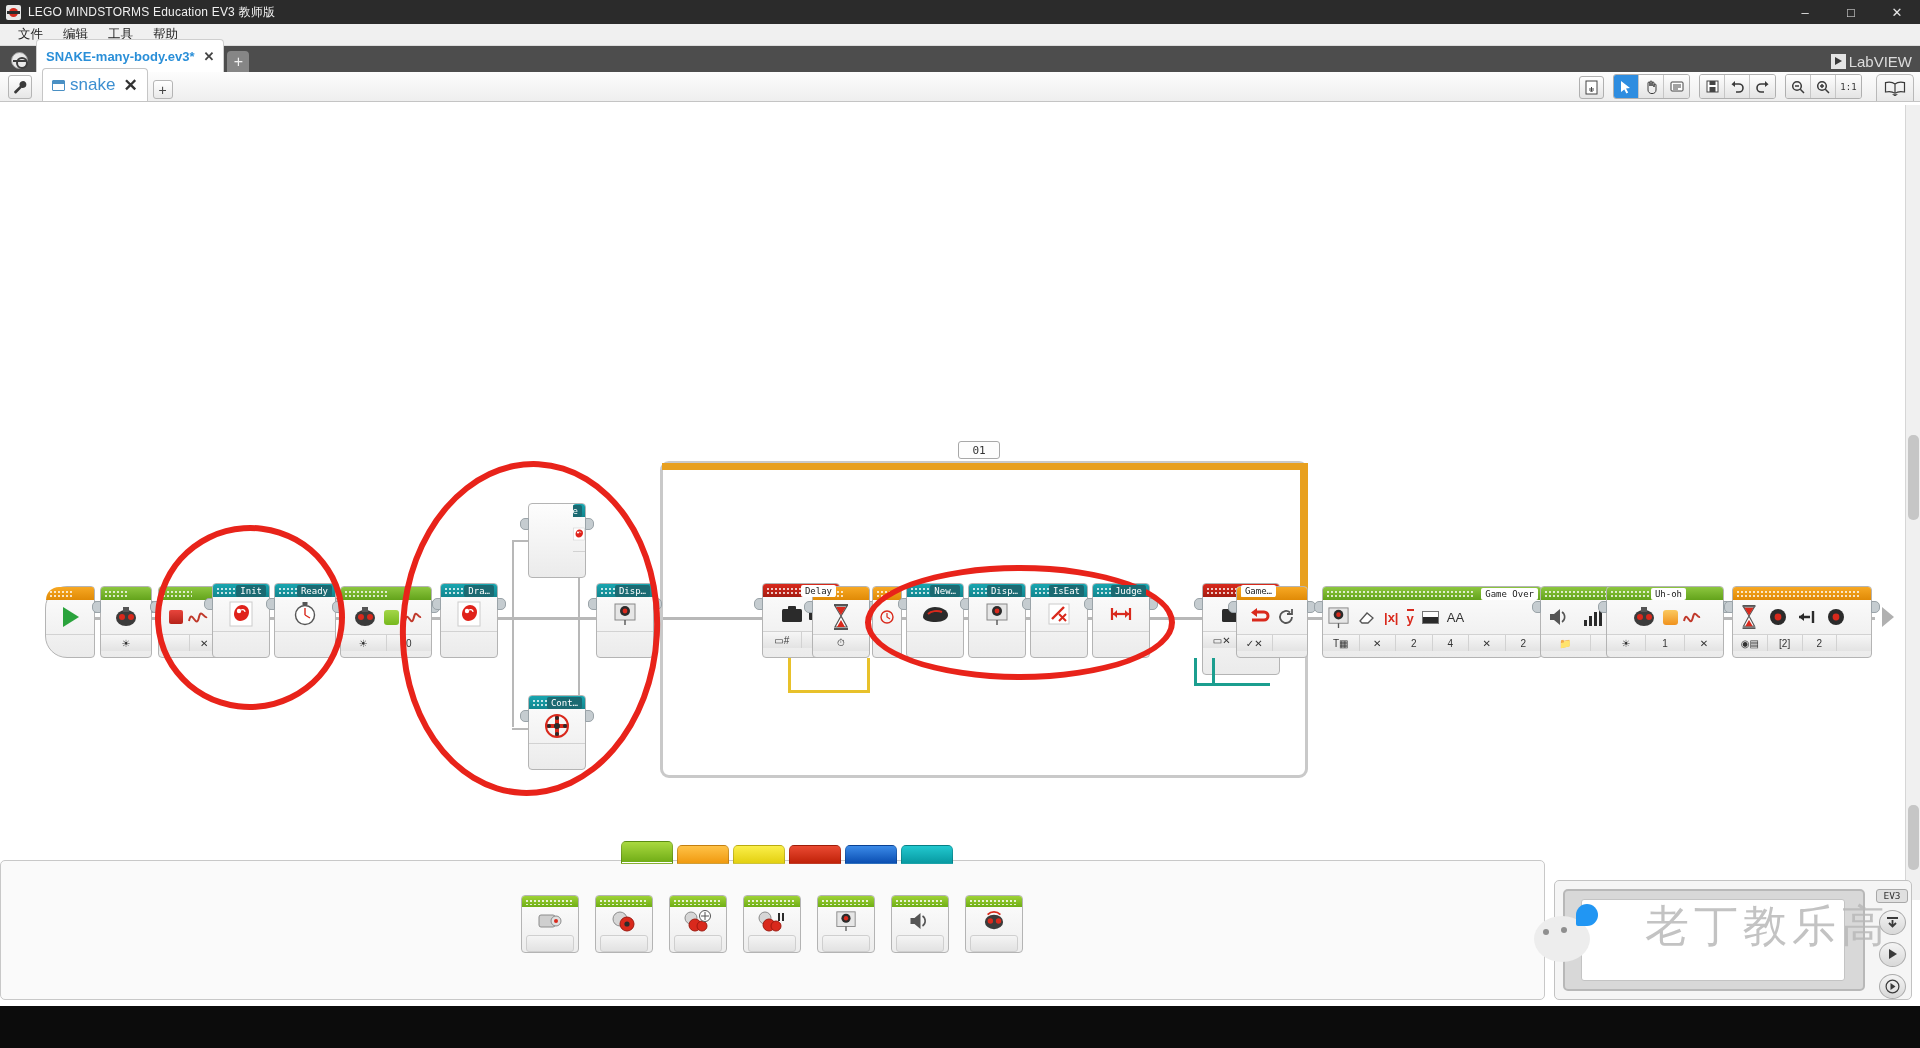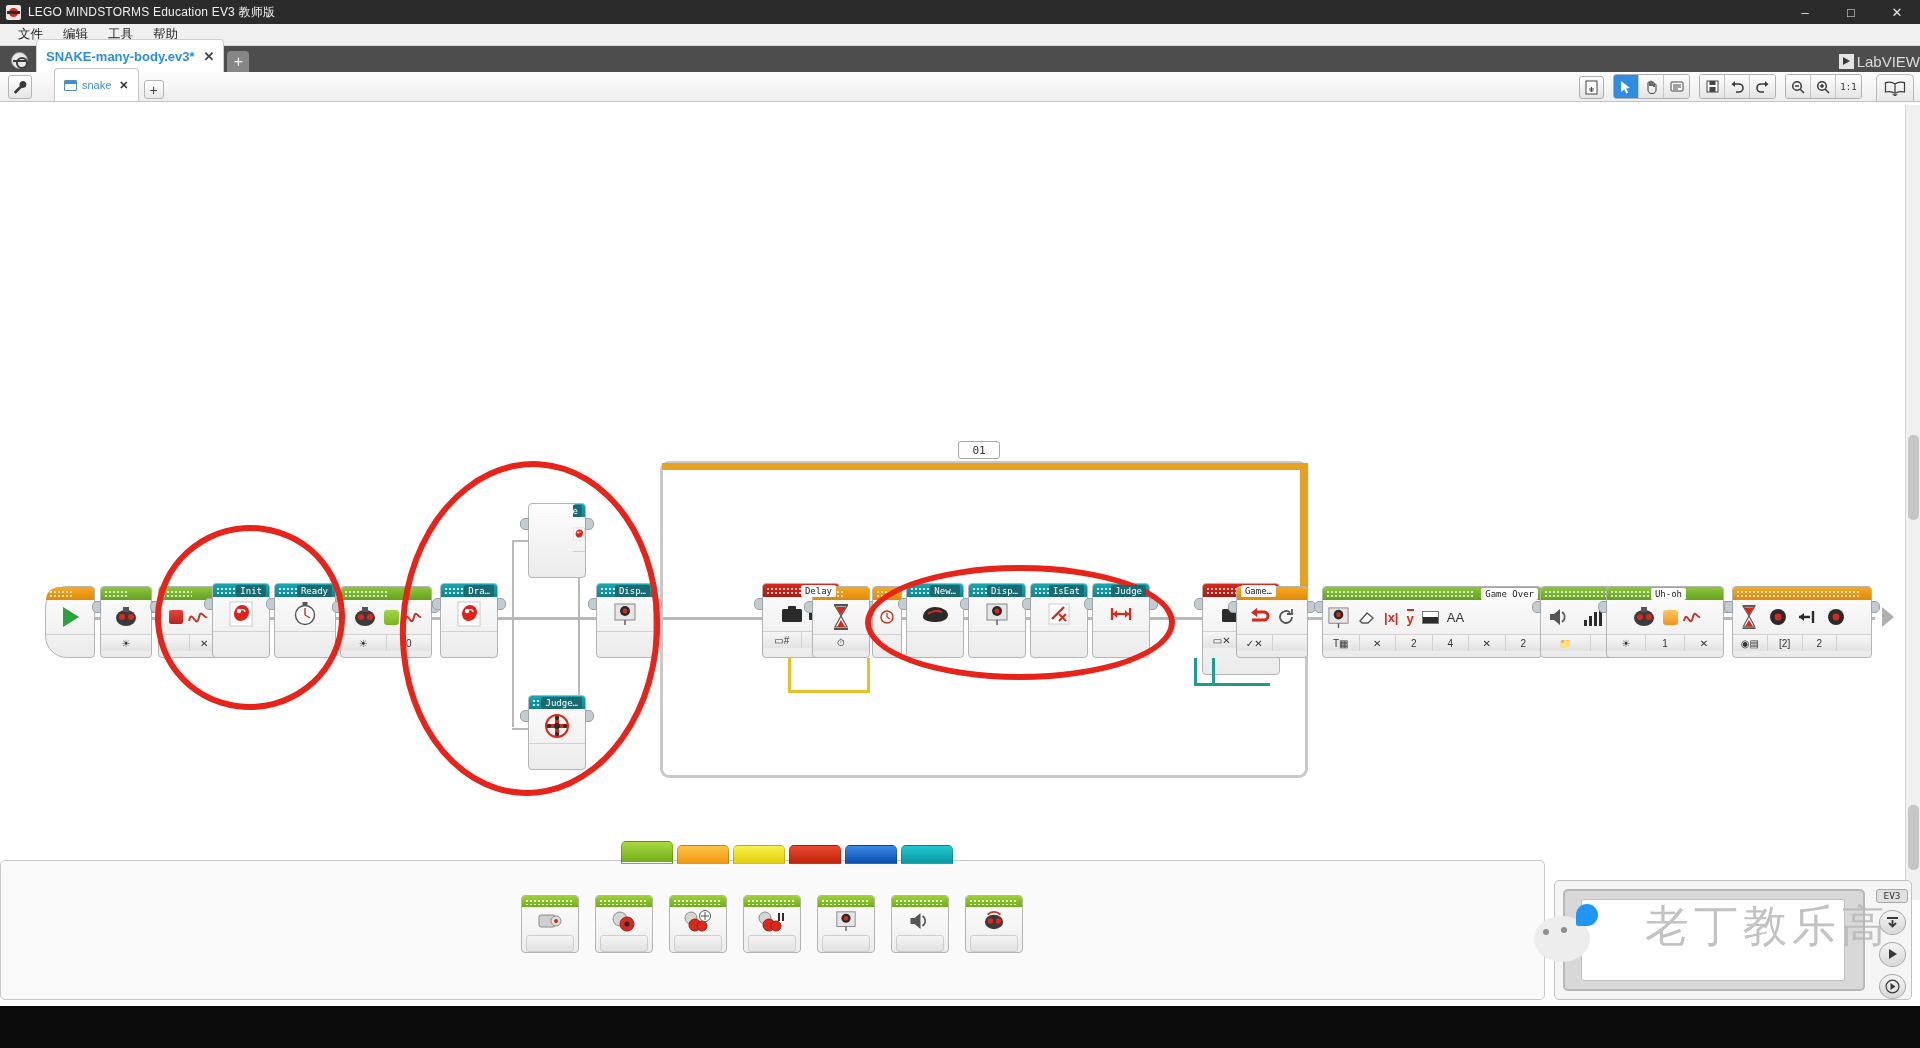--- a/index.html
+++ b/index.html
@@ -36,37 +36,37 @@
     height:8px; border:2px solid #3d3d3d; border-radius:50%; }
   .home-circle:after { content:""; position:absolute; left:1px; top:7px; width:14px;
     height:2px; background:#3d3d3d; }
   .proj-tab { background:#fff; height:23px; border-radius:4px 4px 0 0; display:flex;
     align-items:center; padding:16px 9px; font-size:13px; font-weight:bold; color:#2a8fd8;
     border:1px solid #cfcfcf; border-bottom:none; }
   .proj-tab .x { margin-left:9px; color:#444; font-weight:bold; font-size:13px; }
   .proj-add { width:22px; height:21px; background:#868686; border-radius:4px 4px 0 0;
     margin-left:3px; display:flex; align-items:center; justify-content:center;
     color:#f0f0f0; font-size:16px; }
-  .labview { margin-left:auto; margin-bottom:2px; display:flex;
+  .labview { margin-left:auto; margin-right:8px; margin-bottom:2px; display:flex;
     align-items:center; color:#dcdcdc; font-size:15px; }
   .lv-mark { width:15px; height:15px; background:#e4e4e4; margin-right:3px;
     position:relative; }
   .lv-mark:after { content:""; position:absolute; left:4px; top:3px;
     border-left:7px solid #3a3a3a; border-top:4.5px solid transparent;
     border-bottom:4.5px solid transparent; }
 
   
   .toolbar { height:30px; background:linear-gradient(#fdfdfd,#eeeeee); display:flex;
     align-items:flex-end; border-bottom:1px solid #c4c4c4; padding-left:8px; }
   .tool-sq { width:24px; height:24px; border:1px solid #b5b5b5; border-radius:3px;
     background:linear-gradient(#fff,#e6e6e6); display:flex; align-items:center;
     justify-content:center; margin-bottom:2px; }
   .prog-tab { height:25px; background:#fff; border:1px solid #c6c6c6; border-bottom:none;
     border-radius:4px 4px 0 0; display:flex; align-items:center; padding:16px 9px;
-    margin-left:22px; font-size:11px; color:#3d8fd0; }
+    margin-left:10px; font-size:17px; color:#3d8fd0; }
   .prog-tab .mini { width:13px; height:11px; border:1.6px solid #4a90c4; border-radius:1px;
     margin-right:5px; position:relative; }
   .prog-tab .mini:before { content:""; position:absolute; left:0; top:0; right:0;
     height:3px; background:#4a90c4; }
   .prog-tab .x { margin-left:8px; color:#333; font-weight:bold; }
   .prog-add { width:20px; height:19px; border:1px solid #b5b5b5; border-radius:3px;
     background:linear-gradient(#fff,#e9e9e9); display:flex; align-items:center;
     justify-content:center; margin-left:5px; margin-bottom:2px; font-size:14px;
     color:#444; }
   .tb-right { margin-left:auto; display:flex; align-items:flex-end; padding-right:6px; }
@@ -469,21 +469,21 @@
         </svg>
     </div>
     <div class="foot"></div>
     <span class="plug-l"></span>
     <span class="plug-r"></span>
   </div>
 
   <div class="blk" style="left:528px; top:590px; width:58px; height:75px;">
     <div class="hdr hdr-teal" style="position:relative;">
         <span class="dots"></span>
-      <span class="lbl">Judge…</span>
+      <span class="lbl">Cont…</span>
       </div>
     <div class="body">
       <svg width="28" height="28" viewBox="0 0 28 28">
           <circle cx="14" cy="14" r="11" fill="none" stroke="#d9291c" stroke-width="2"></circle>
           <path d="M14 4v20M4 14h20" stroke="#d9291c" stroke-width="4"></path>
           <circle cx="14" cy="14" r="3" fill="#2b2b2b"></circle>
           <circle cx="14" cy="6" r="2" fill="#2b2b2b"></circle>
           <circle cx="14" cy="22" r="2" fill="#2b2b2b"></circle>
           <circle cx="6" cy="14" r="2" fill="#2b2b2b"></circle>
           <circle cx="22" cy="14" r="2" fill="#2b2b2b"></circle>

